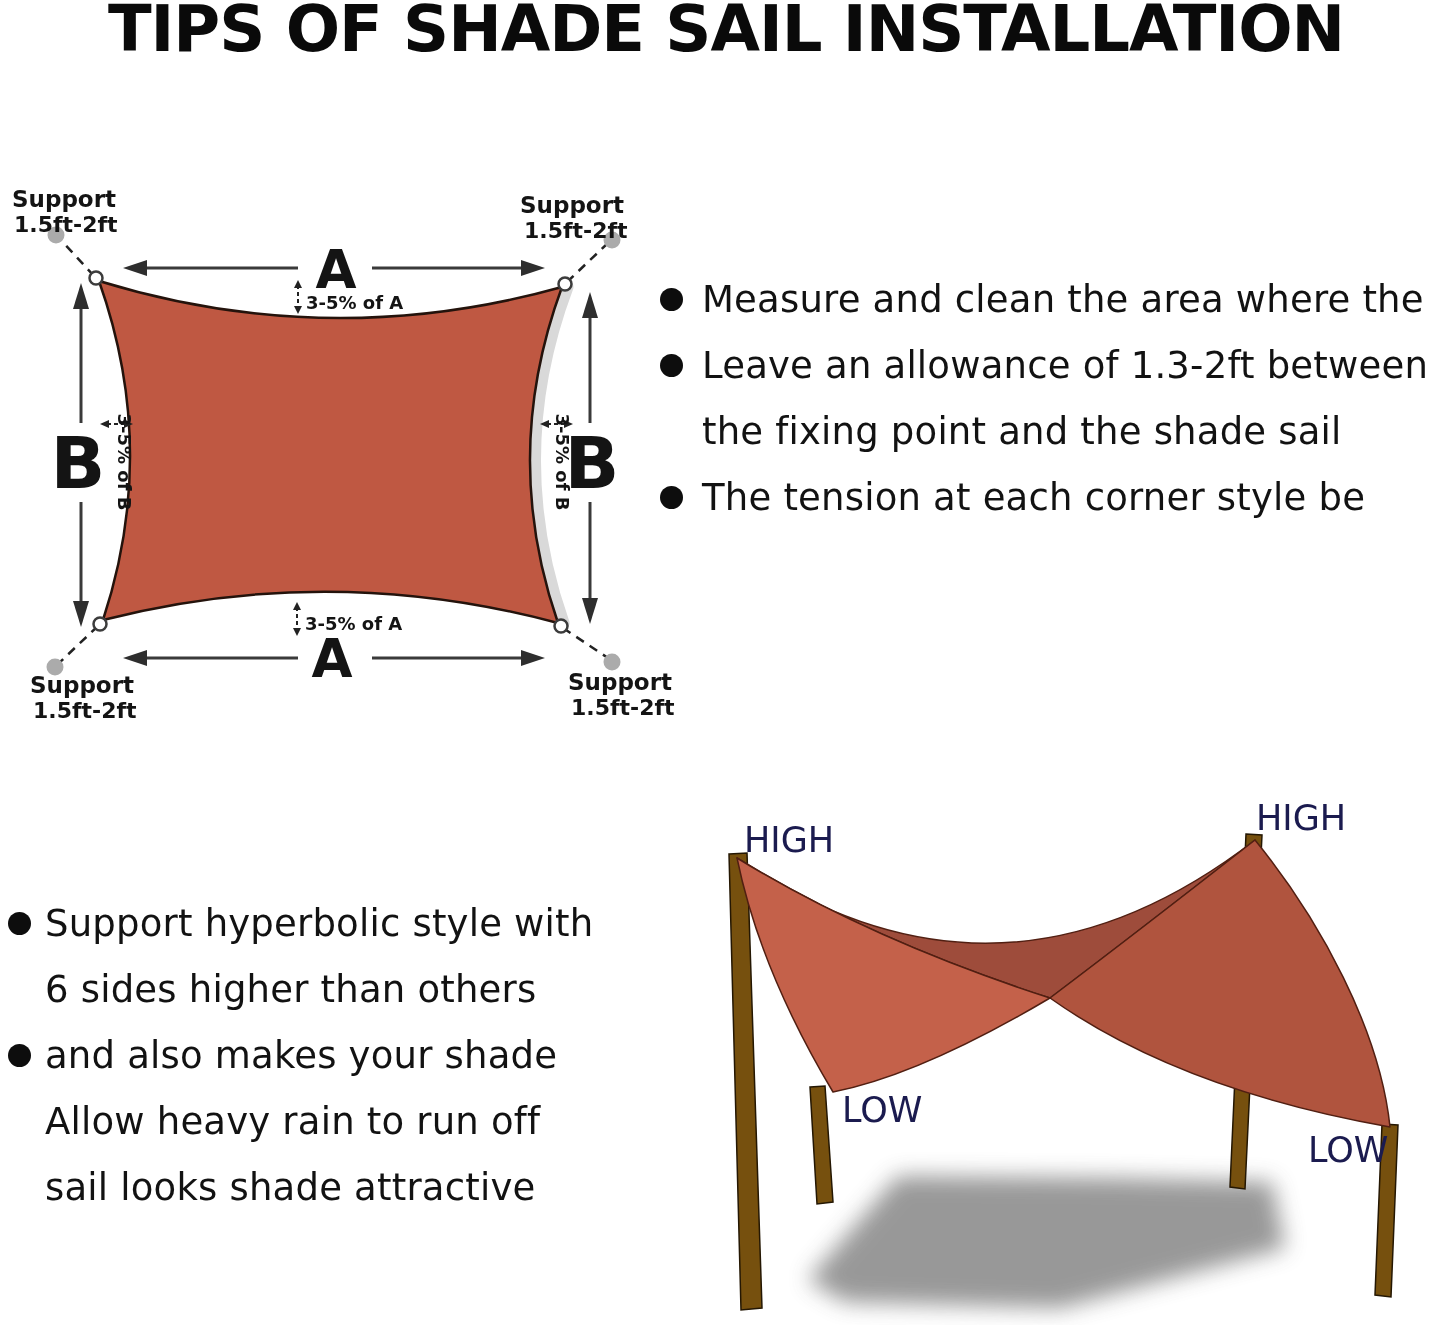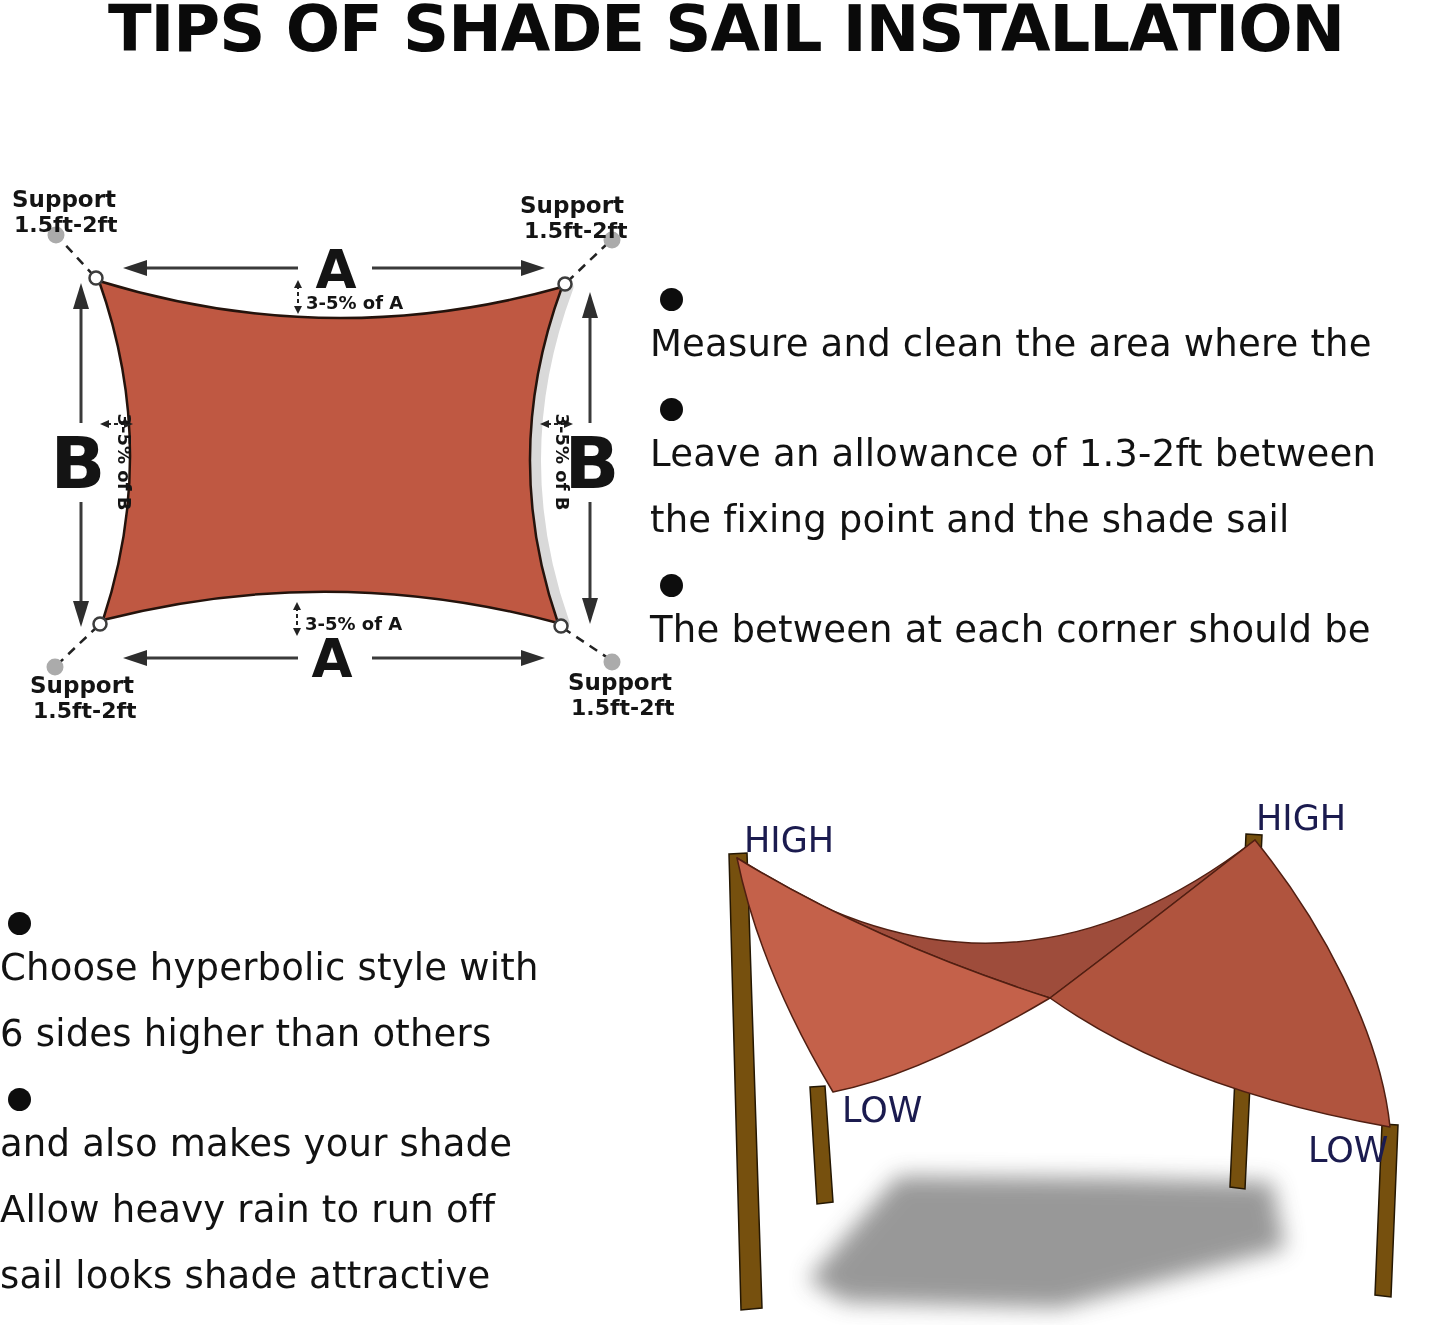--- a/index.html
+++ b/index.html
@@ -13,21 +13,21 @@
   svg text{fill:#141414;}
   .dim-letter{font-size:53px;font-weight:700;}
   .dim-letter-b{font-size:72px;font-weight:700;}
   .sag-label{font-size:18px;font-weight:700;}
   .support-label{font-size:23px;font-weight:700;}
   .support-range{font-size:22px;font-weight:700;}
   .hl-label{font-size:35px;fill:#1b1b4f;}
   .tips{position:absolute;}
   .tips-right{left:650px;top:267px;width:802px;}
   .tips-left{left:0px;top:891px;width:645px;}
-  .tip{display:flex;align-items:flex-start;flex-direction:column;}
+  .tip{display:flex;align-items:flex-start;}
   .dot{flex:0 0 auto;width:23px;height:23px;border-radius:50%;background:#0d0d0d;margin-top:21px;}
   .tips-right .dot{margin-left:10px;margin-right:19px;}
   .tips-left .dot{margin-left:8px;margin-right:14px;}
   .lines{font-size:37px;line-height:66px;letter-spacing:0.2px;color:#121212;}
 </style>
 </head>
 <body>
 
 <div class="page">
 
@@ -130,30 +130,30 @@
     <div class="tip">
       <span class="dot"></span>
       <div class="lines">
         <div>Leave an allowance of 1.3-2ft between</div>
         <div>the fixing point and the shade sail</div>
       </div>
     </div>
     <div class="tip">
       <span class="dot"></span>
       <div class="lines">
-        <div>The between at each corner should be</div>
+        <div>The tension at each corner style be</div>
       </div>
     </div>
   </div>
 
   <div class="tips tips-left">
     <div class="tip">
       <span class="dot"></span>
       <div class="lines">
-        <div>Choose hyperbolic style with</div>
+        <div>Support hyperbolic style with</div>
         <div>6 sides higher than others</div>
       </div>
     </div>
     <div class="tip">
       <span class="dot"></span>
       <div class="lines">
         <div>and also makes your shade</div>
         <div>Allow heavy rain to run off</div>
         <div>sail looks shade attractive</div>
       </div>

